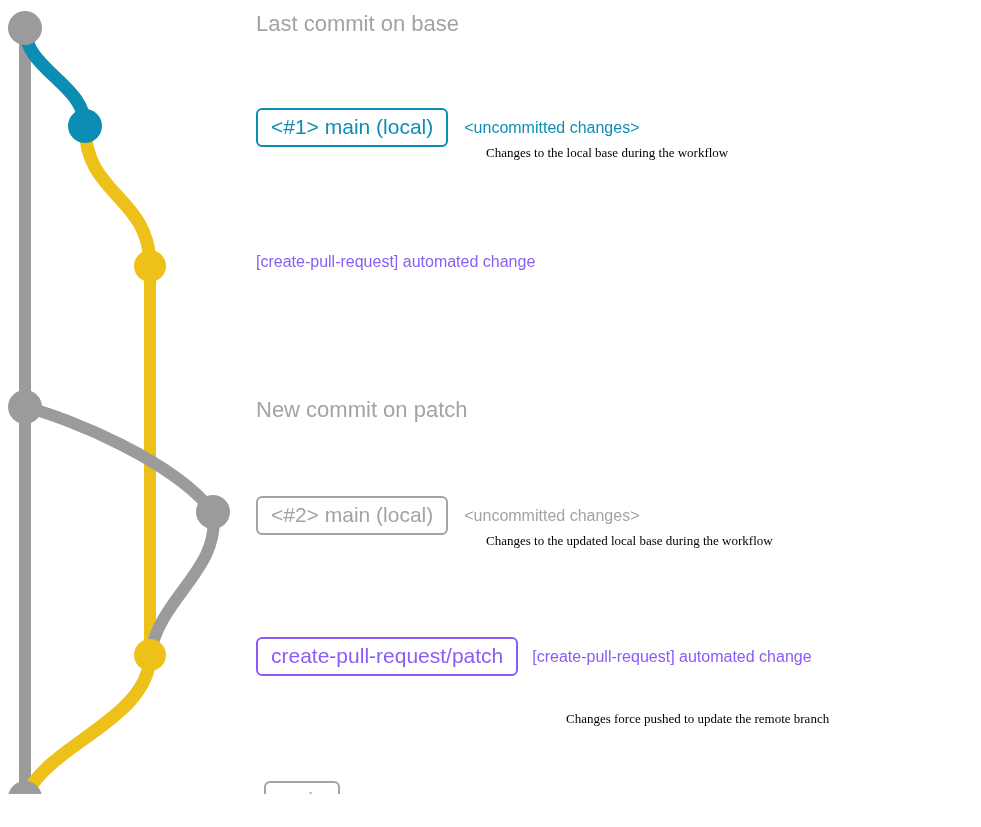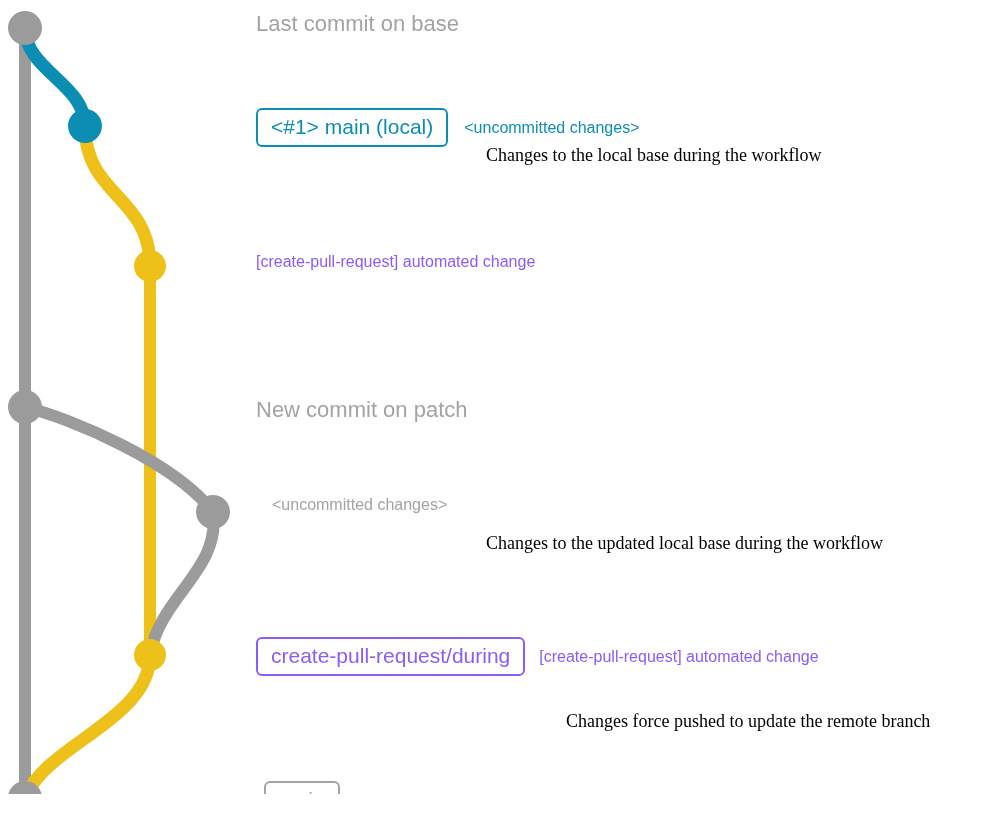--- a/index.html
+++ b/index.html
@@ -46,21 +46,21 @@
     white-space: nowrap;
   }
   .plain-head {
     font-size: 22px;
     line-height: 1.1;
     white-space: nowrap;
   }
   .desc {
     position: absolute;
     font-family: "Liberation Serif", serif;
-    font-size: 18px;
+    font-size: 13px;
     color: #000000;
     white-space: nowrap;
     line-height: 1.1;
   }
   .teal  { color: #0c8eb4; }
   .yellow{ color: #8b5cf6; }
   .gray  { color: #a3a3a3; }
   .gap-s { width: 14px; }
   .gap-m { width: 16px; }
 </style>
@@ -107,27 +107,28 @@
 
   <div class="row" style="left:256px; top:253px;">
     <span class="headline yellow">[create-pull-request] automated change</span>
   </div>
 
   <div class="row" style="left:256px; top:398px;">
     <span class="plain-head gray">New commit on patch</span>
   </div>
 
   <div class="row" style="left:256px; top:496px;">
+    <span class="pill gray">&lt;#2&gt; main (local)</span>
     <span class="gap-m"></span>
     <span class="headline gray">&lt;uncommitted changes&gt;</span>
   </div>
   <div class="desc" style="left:486px; top:534px;font-family:Liberation Serif, serif;">Changes to the updated local base during the workflow</div>
 
   <div class="row" style="left:256px; top:637px;">
-    <span class="pill yellow">create-pull-request/during</span>
+    <span class="pill yellow">create-pull-request/patch</span>
     <span class="gap-s"></span>
     <span class="headline yellow">[create-pull-request] automated change</span>
   </div>
   <div class="desc" style="left:566px; top:712px;">Changes force pushed to update the remote branch</div>
 
   <div class="row" style="left:256px; top:781px;margin-left:8px;">
     <span class="pill gray">main</span>
     <span class="gap-s"></span>
   </div>
 

